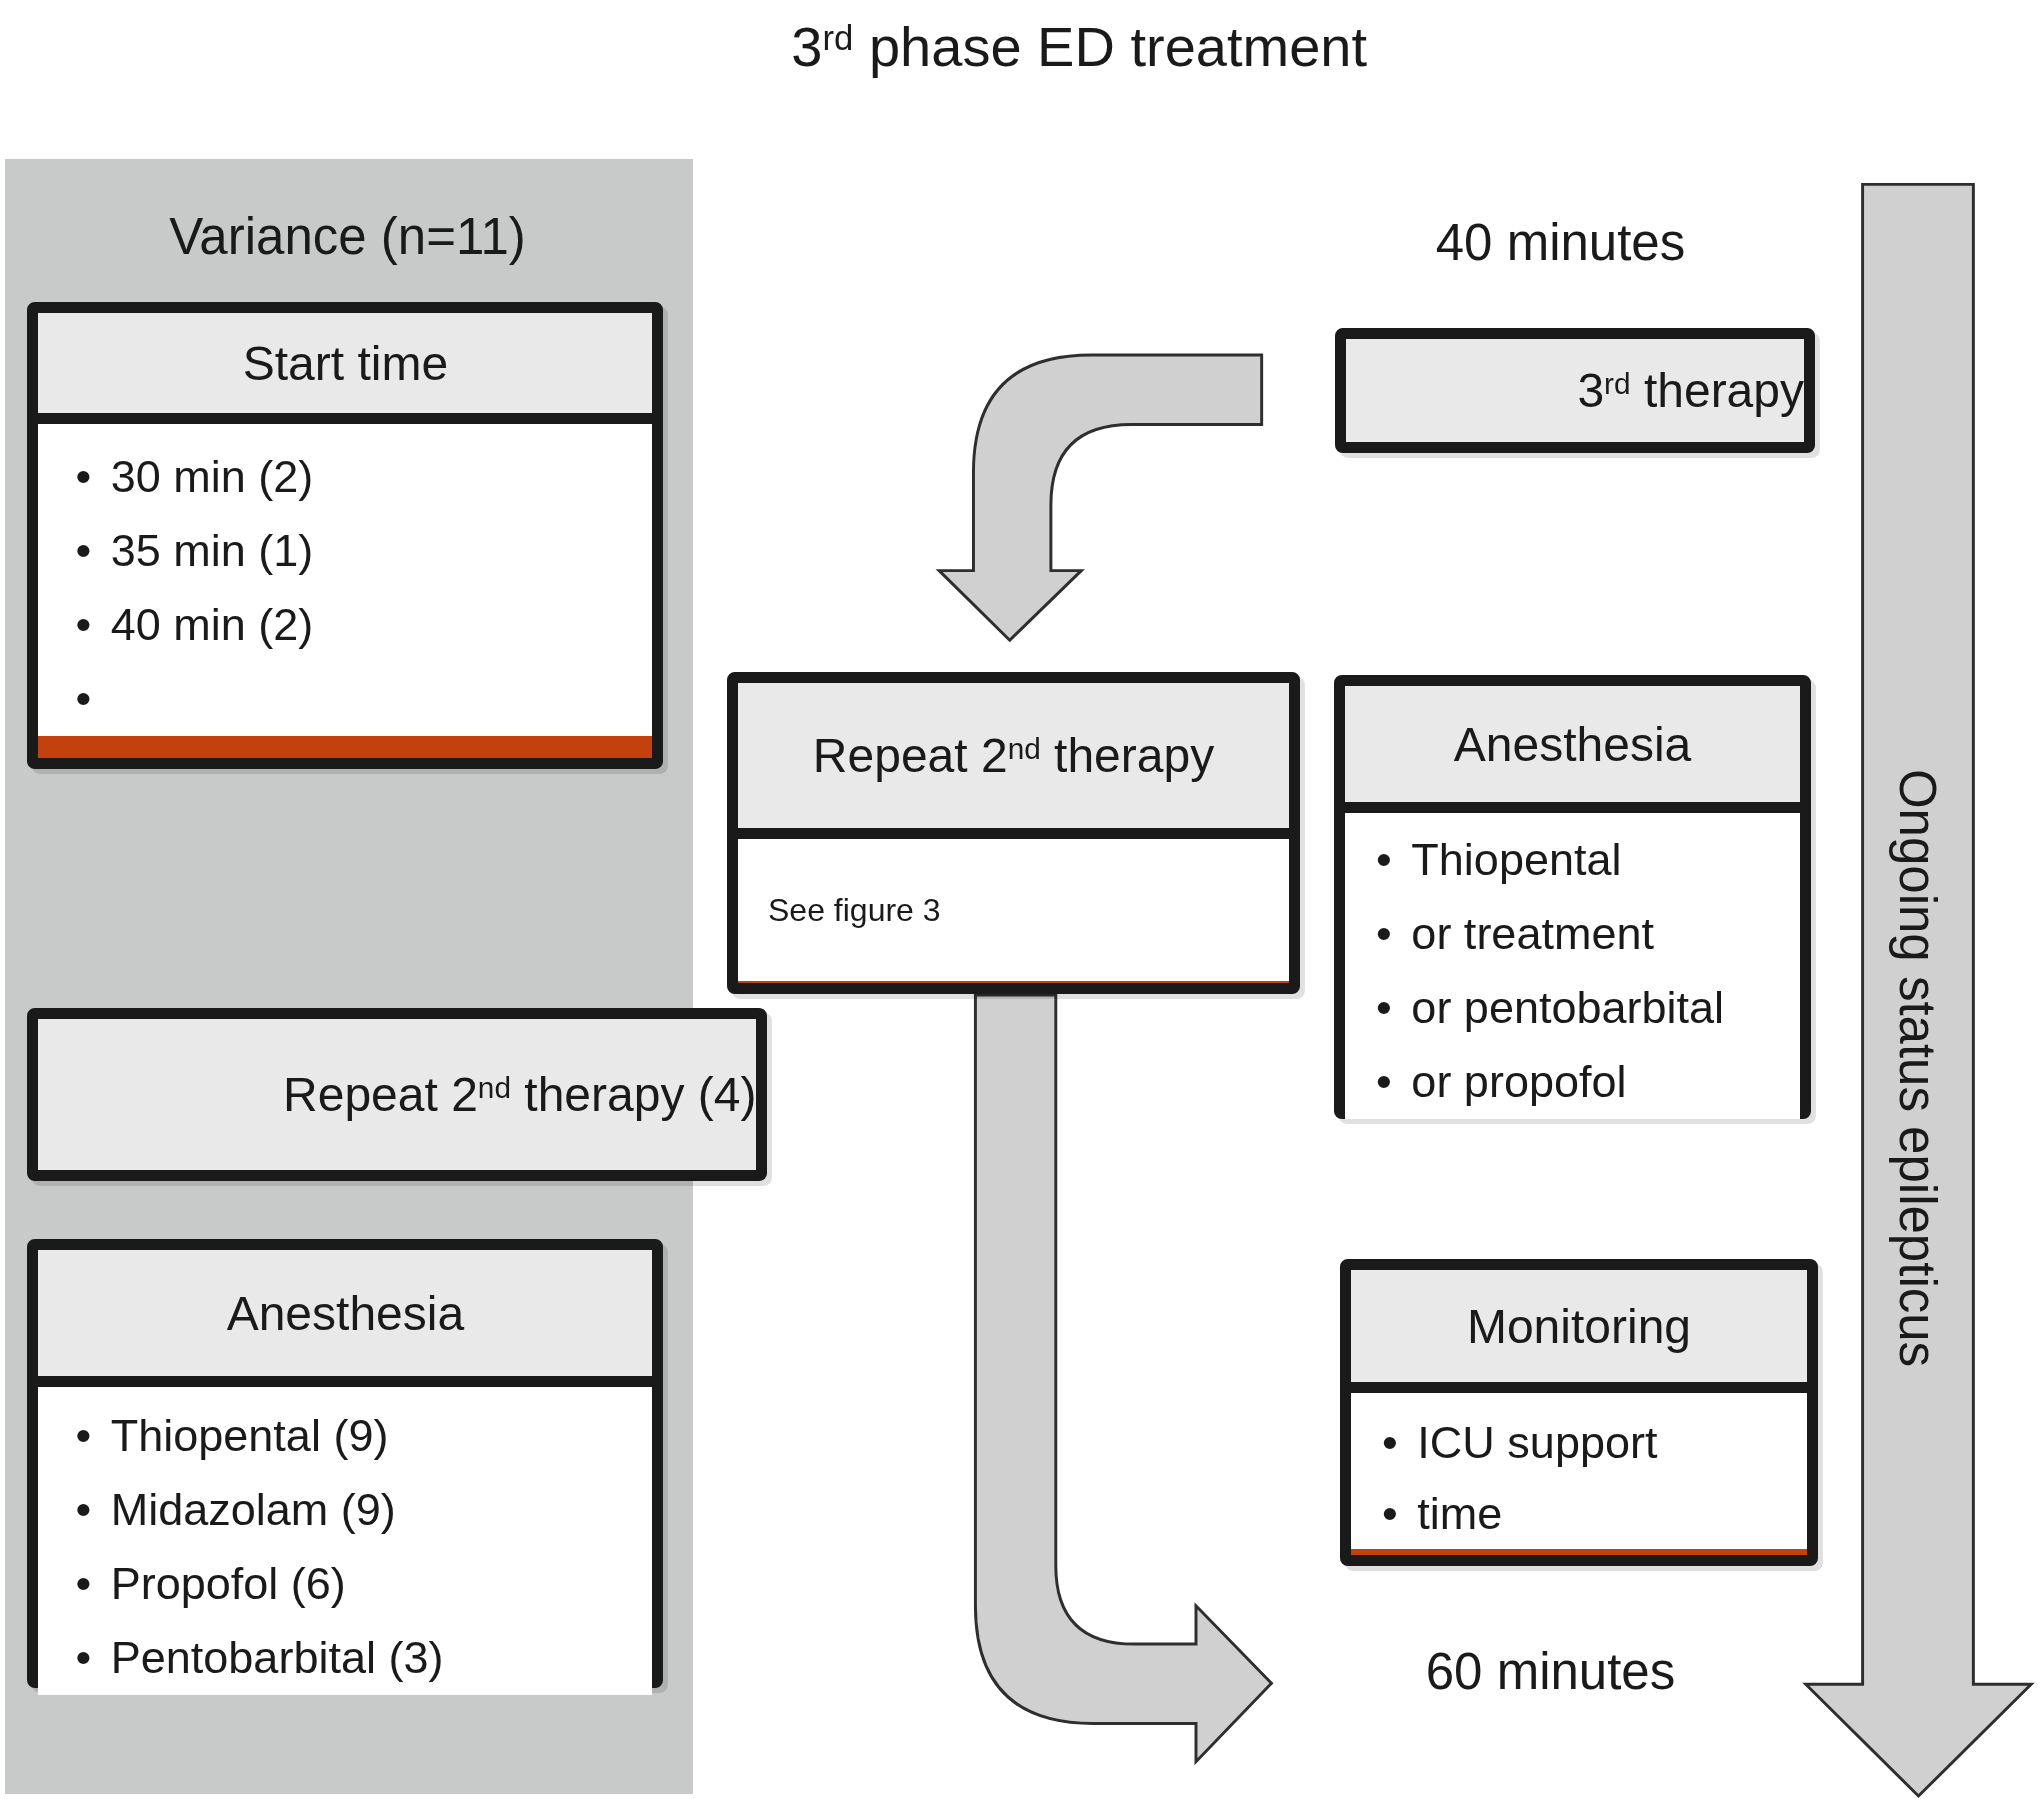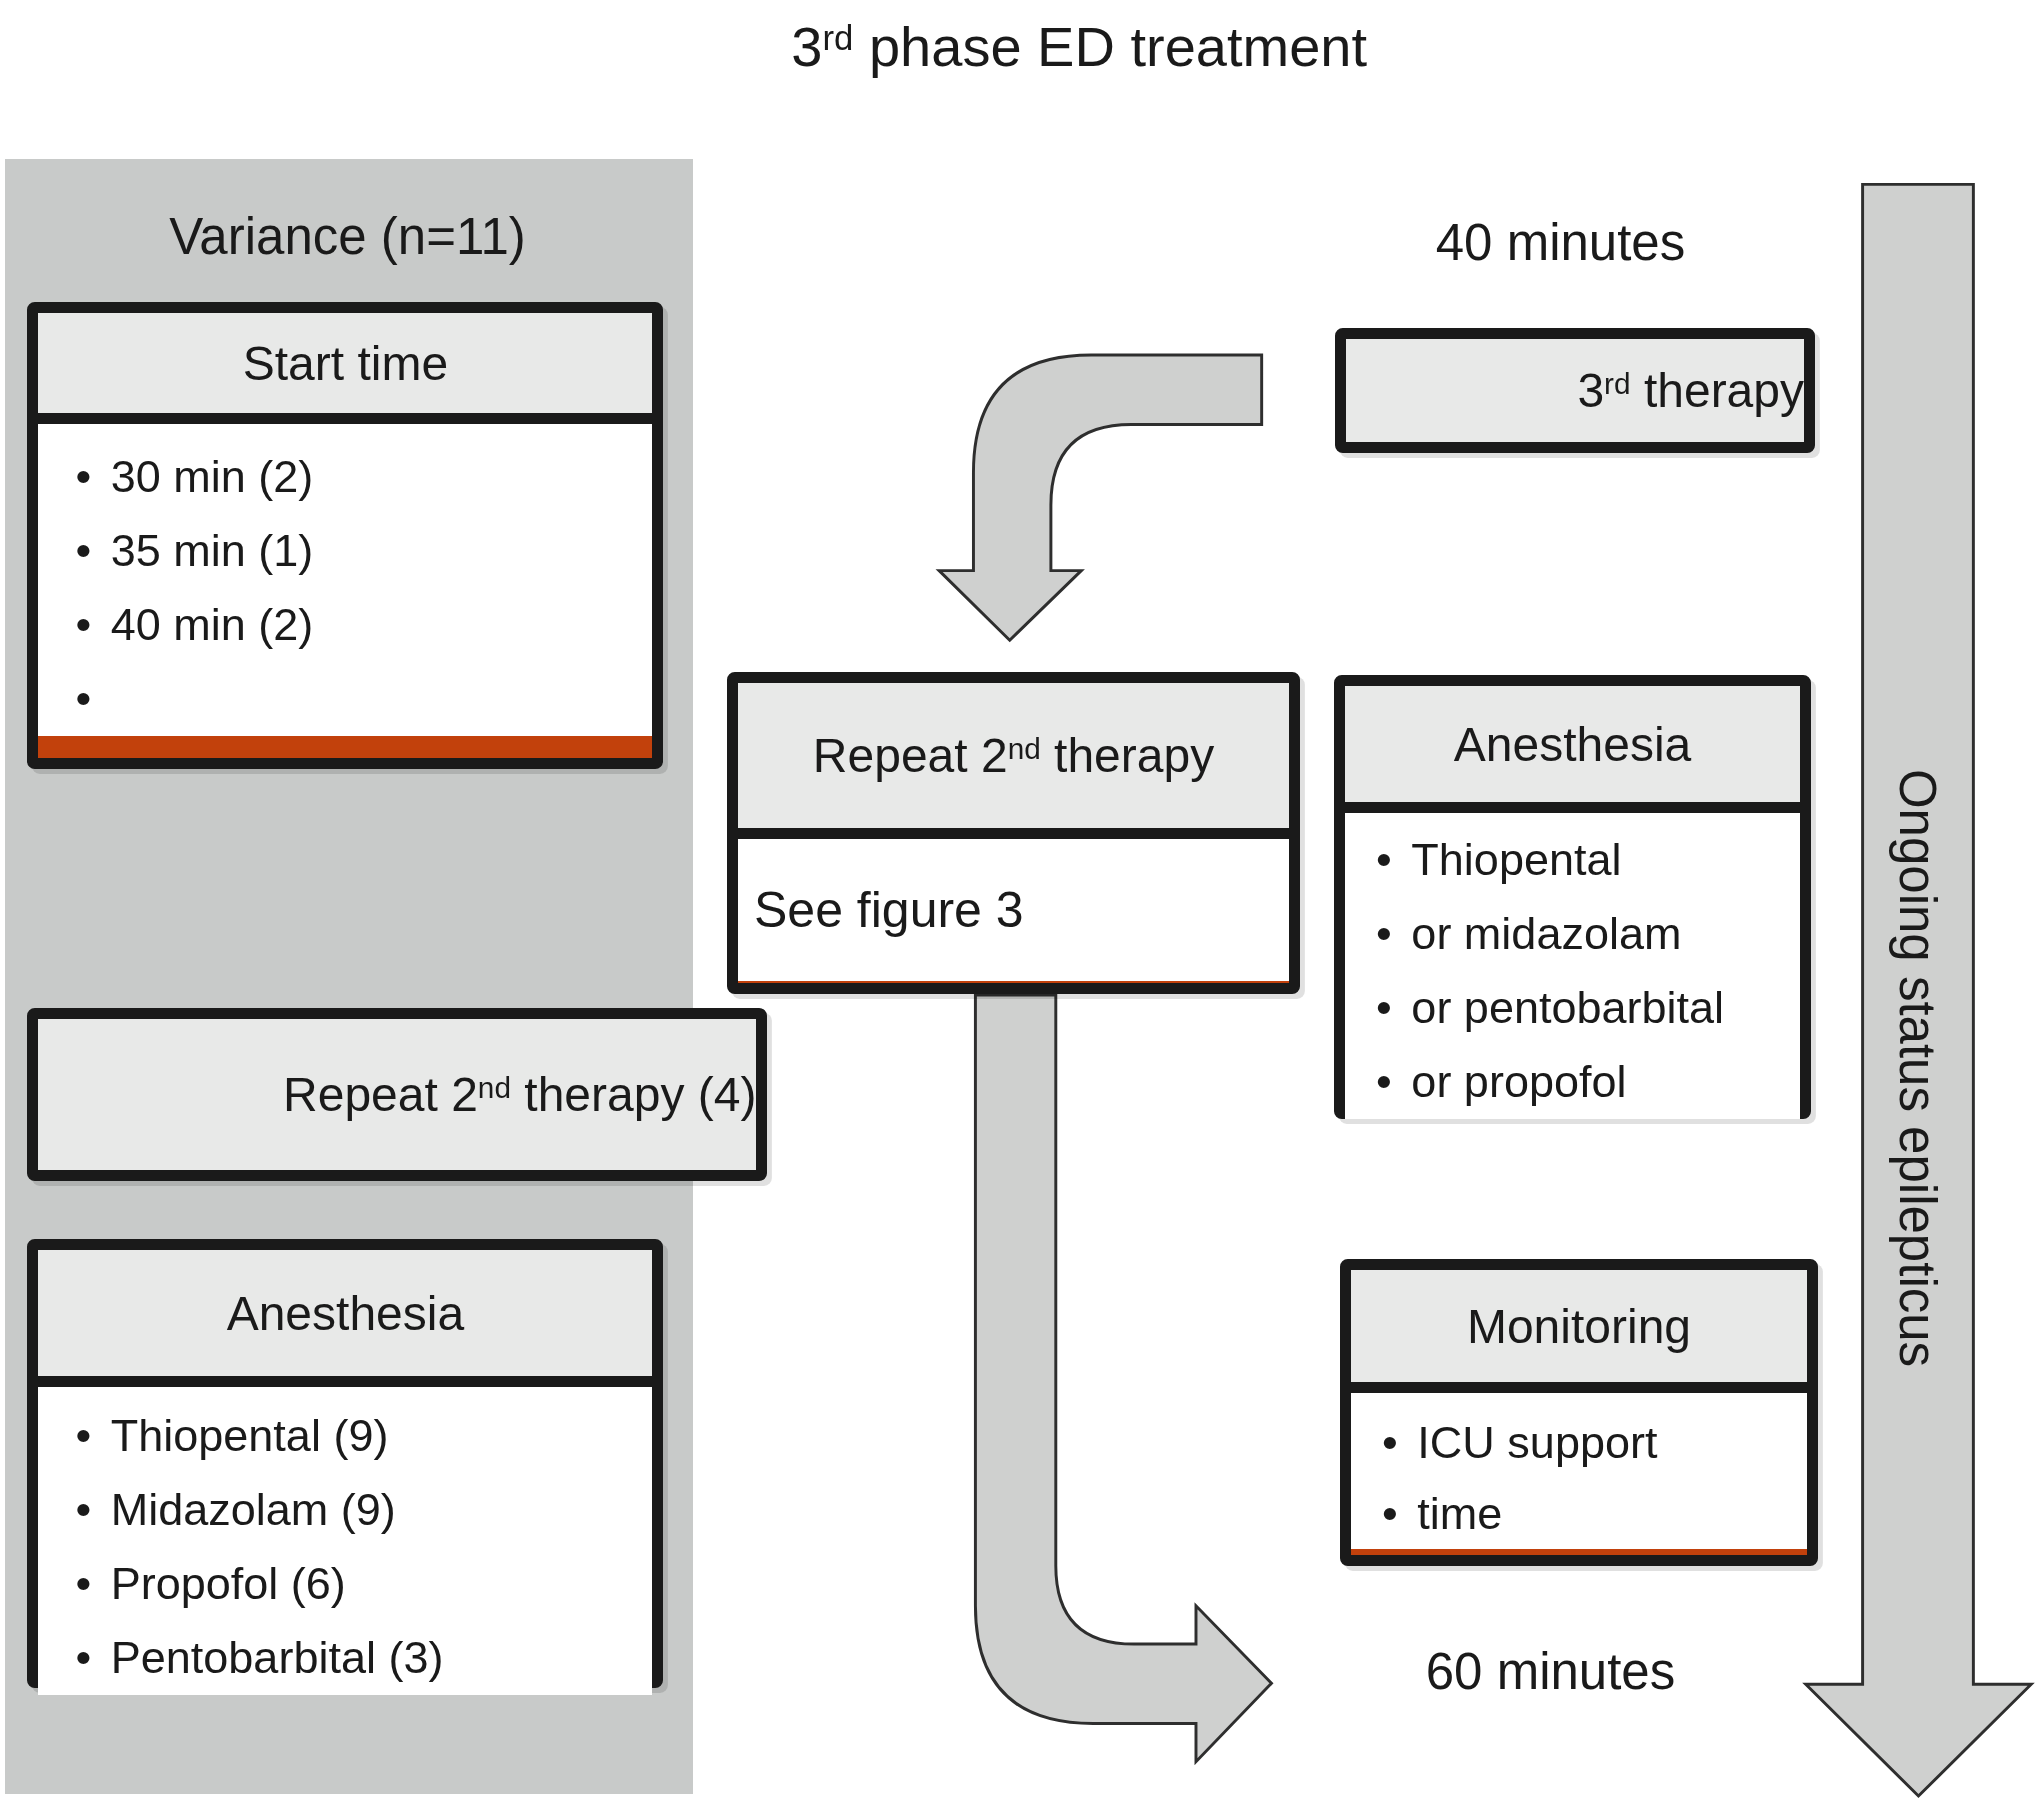--- a/index.html
+++ b/index.html
@@ -109,42 +109,42 @@
     <path class="arrow-shape" d="M 995 1015 L 1077 1015 L 1077 1597 Q 1077 1677 1157 1677 L 1220 1677 L 1220 1638 L 1297 1717 L 1220 1797 L 1220 1758 L 1115 1758 Q 995 1758 995 1638 Z"></path>
     <path class="arrow-shape" d="M 1900 188 L 2013 188 L 2013 1718 L 2072 1718 L 1957 1832 L 1842 1718 L 1900 1718 Z"></path>
   </svg>
 
   <div class="box" style="left:727px;top:672px;width:573px;height:322px;">
     <div class="box-header" style="height:145px;">
       <span>
         <span>Repeat 2</span><span class="sup">nd</span><span> therapy</span>
       </span>
     </div>
-    <div class="box-body" style="height:142px;display:flex;align-items:center;padding-left:16px;font-size:50px;">See figure 3</div>
+    <div class="box-body" style="height:142px;display:flex;align-items:center;padding-left:30px;font-size:32px;">See figure 3</div>
   </div>
 
   <div class="abs big-label" style="left:1335px;top:214px;width:451px;">40 minutes</div>
 
   <div class="box-solid" style="left:1335px;top:328px;width:480px;height:125px;">
     <span>
       <span>3</span><span class="sup">rd</span><span> therapy</span>
     </span>
   </div>
 
   <div class="box" style="left:1334px;top:675px;width:477px;height:444px;">
     <div class="box-header" style="height:116px;">Anesthesia</div>
     <div class="box-body" style="padding:9.8px 0 0 31px;">
       <ul class="blist" style="line-height:74px;">
         <li>
             <span class="dot">•</span>
             <span>Thiopental</span>
           </li>
         <li>
             <span class="dot">•</span>
-            <span>or midazolam</span>
+            <span>or treatment</span>
           </li>
         <li>
             <span class="dot">•</span>
             <span>or pentobarbital</span>
           </li>
         <li>
             <span class="dot">•</span>
             <span>or propofol</span>
           </li>
       </ul>

